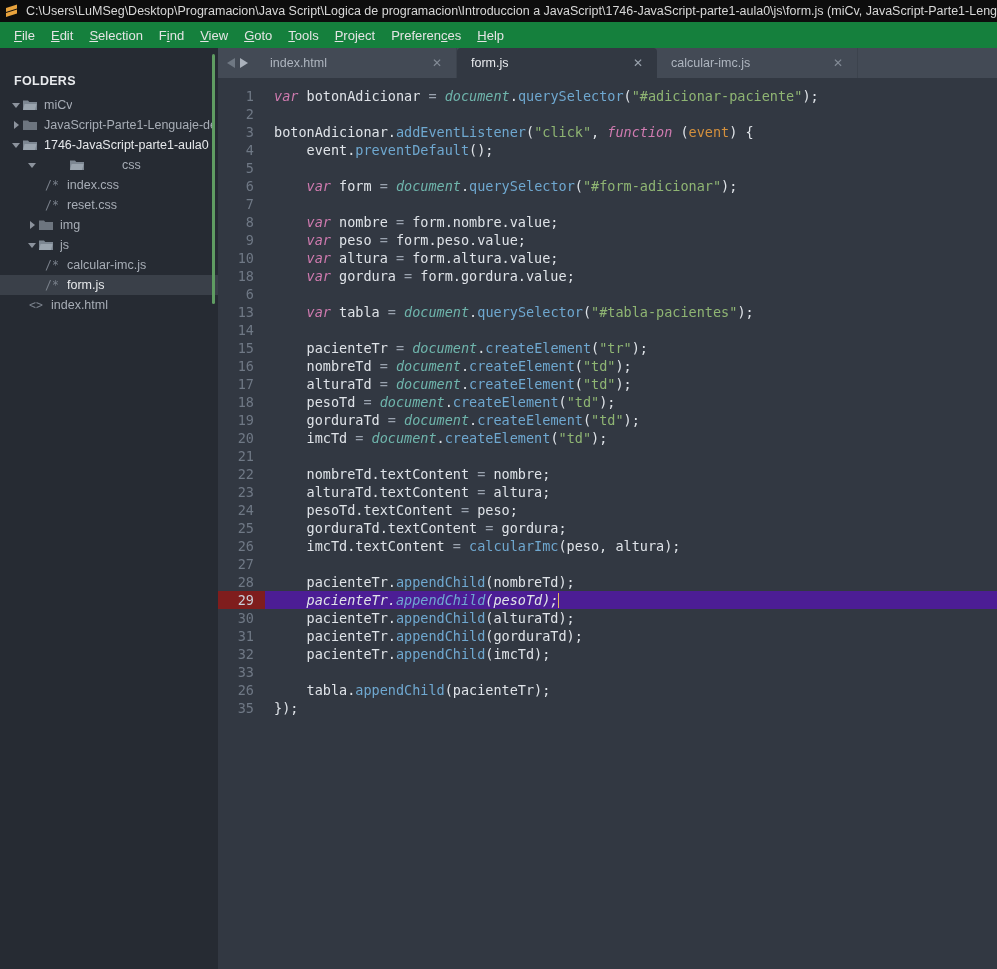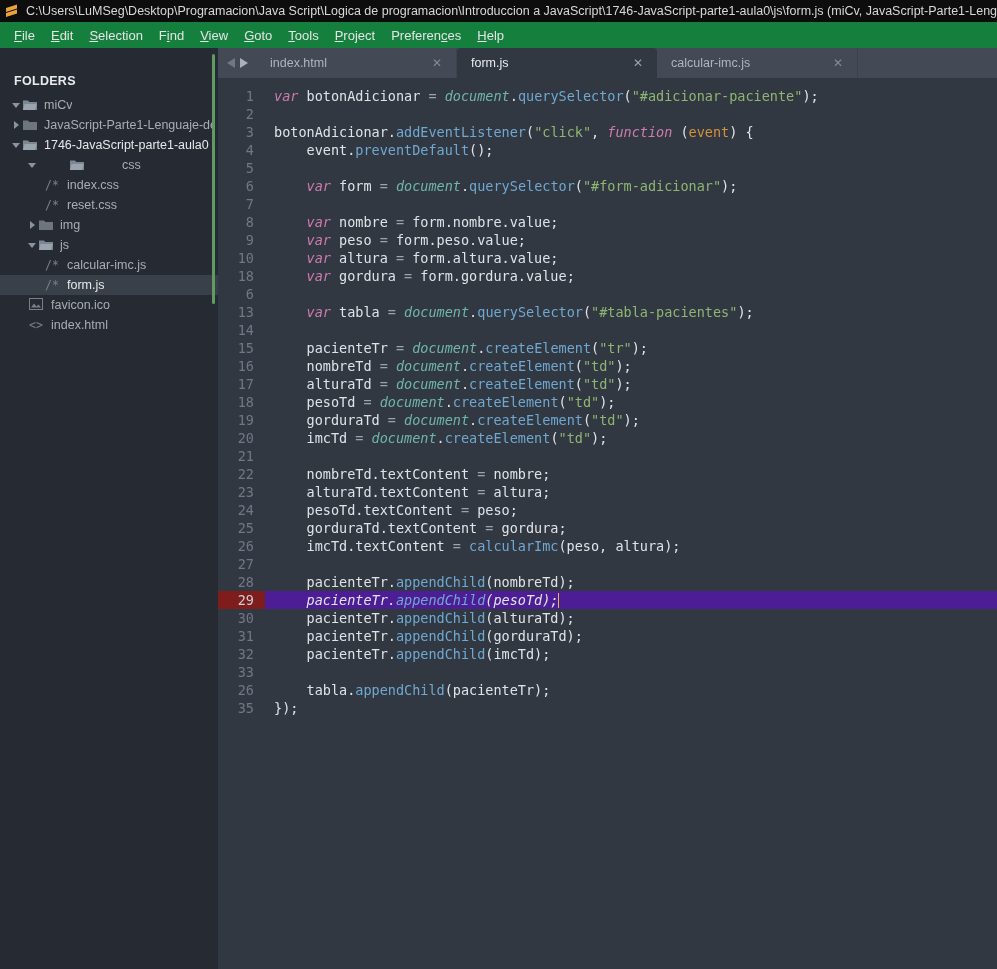--- a/index.html
+++ b/index.html
@@ -243,27 +243,20 @@
           </span>
           <span class="label">js</span>
         </div>
         <div class="row" style="padding-left: 42px;">
           <span class="file-ico">/*</span>
           <span class="label">calcular-imc.js</span>
         </div>
         <div class="row selected bright" style="padding-left: 42px;">
           <span class="file-ico">/*</span>
           <span class="label">form.js</span>
-        </div>
-        <div class="row" style="padding-left: 26px;">
-          <span class="file-ico"><svg width="14" height="12" viewBox="0 0 14 12">
-              <rect x="0.5" y="0.5" width="13" height="11" fill="none" stroke="#79808b"></rect>
-              <path d="M2 9.5 L5 5.5 L7.5 8.5 L9.5 6.5 L12 9.5z" fill="#79808b"></path>
-            </svg></span>
-          <span class="label">favicon.ico</span>
         </div>
         <div class="row" style="padding-left: 26px;">
           <span class="file-ico">&lt;&gt;</span>
           <span class="label">index.html</span>
         </div>
       </div>
     <div id="sidebar-scroll"></div>
   </div>
 
   <div id="editor-pane">

